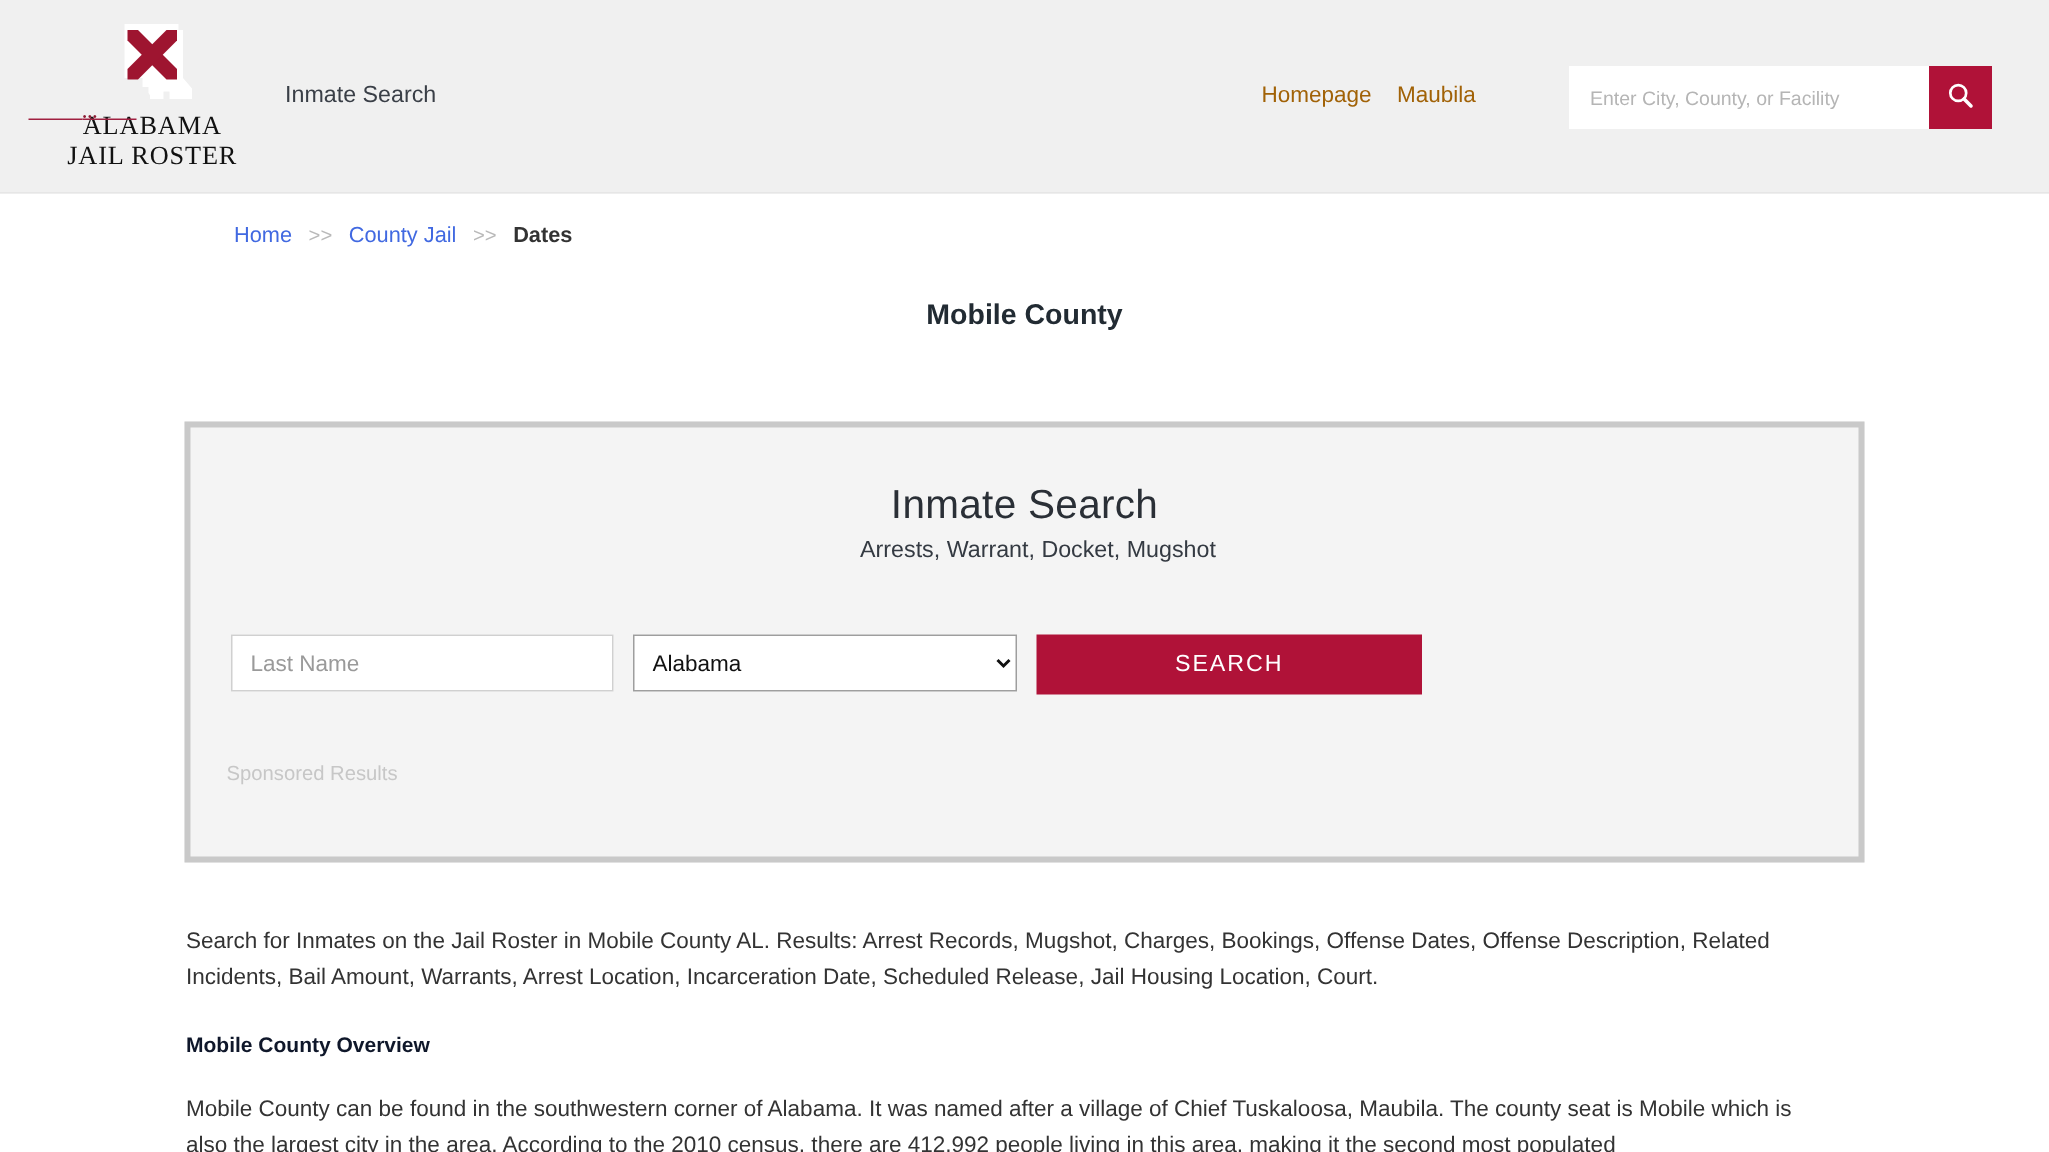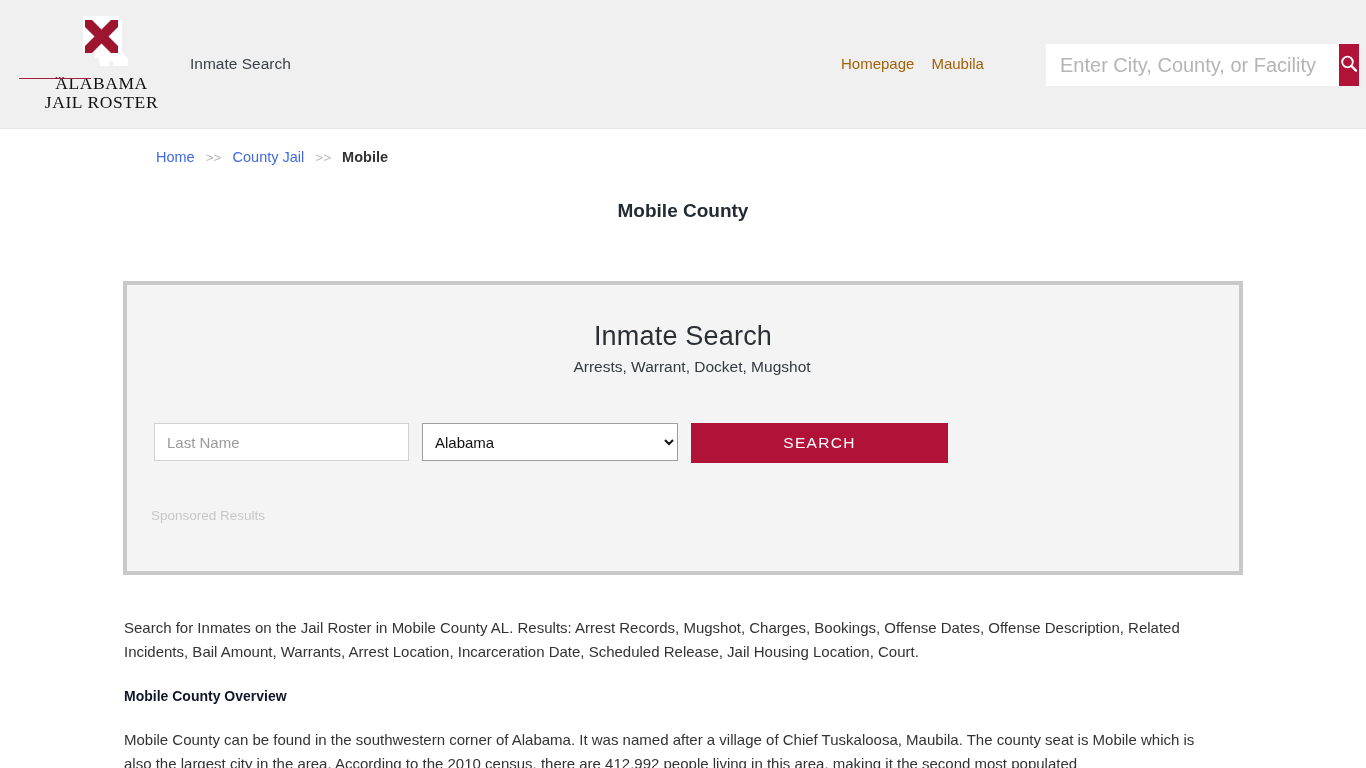--- a/index.html
+++ b/index.html
@@ -101,21 +101,21 @@
     height: 42px;
     display: flex;
     background: #ffffff;
   }
   .header-search input {
     flex: 1;
     border: none;
     outline: none;
     background: #ffffff;
     padding: 0 14px;
-    font-size: 20px;
+    font-size: 13px;
     font-family: "Liberation Sans", sans-serif;
     color: #555;
   }
   .header-search input::placeholder { color: #b5b5b5; }
   .header-search-btn {
     width: 42px; height: 42px;
     background: #b01238;
     border: none;
     cursor: pointer;
     display: flex;
@@ -293,21 +293,21 @@
       </span>
     </button>
   </div>
 </div>
 
 <div class="breadcrumb">
   <a href="#">Home</a>
   <span class="sep">&gt;&gt;</span>
   <a href="#">County Jail</a>
   <span class="sep">&gt;&gt;</span>
-  <span class="current">Mobile</span>
+  <span class="current">Dates</span>
 </div>
 
 <h1 class="page-title">Mobile County</h1>
 
 <section class="search-panel">
   <h2 class="panel-title">Inmate Search</h2>
   <p class="panel-sub">Arrests, Warrant, Docket, Mugshot</p>
 
   <div class="form-row">
     <input class="input-last" type="text" placeholder="Last Name" style="">

